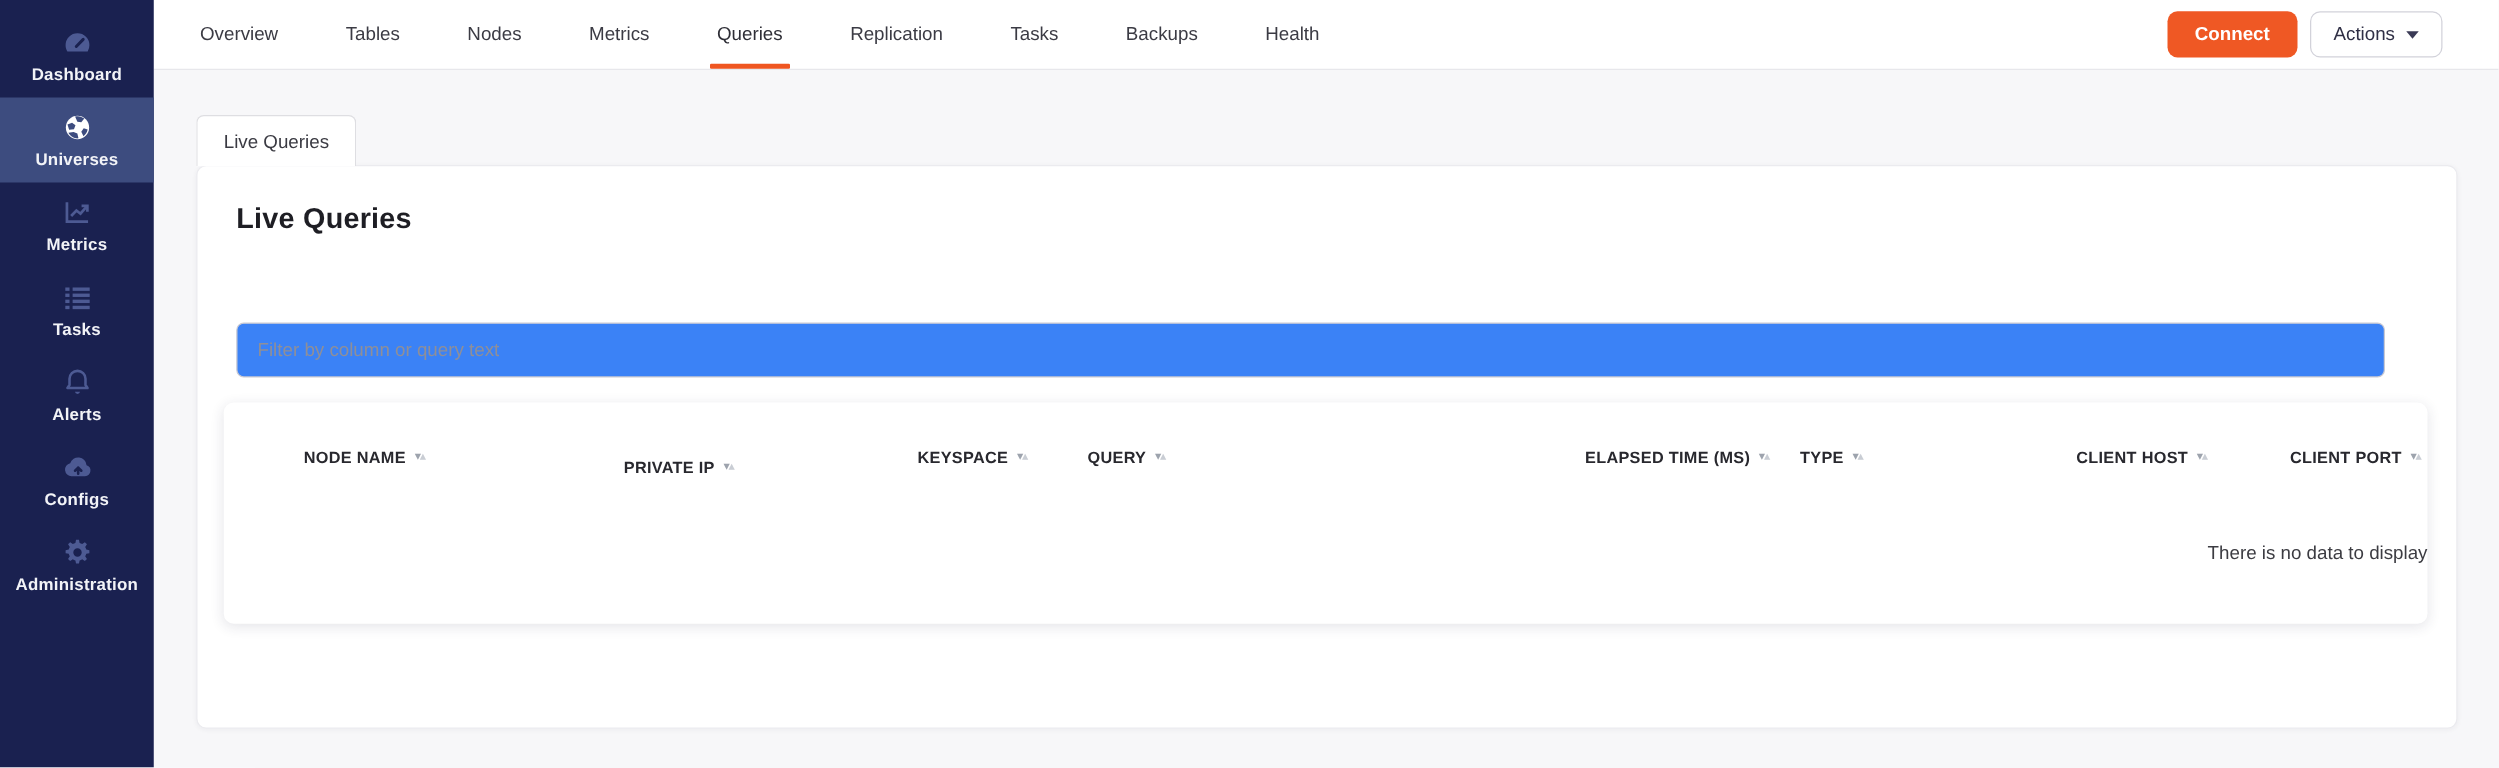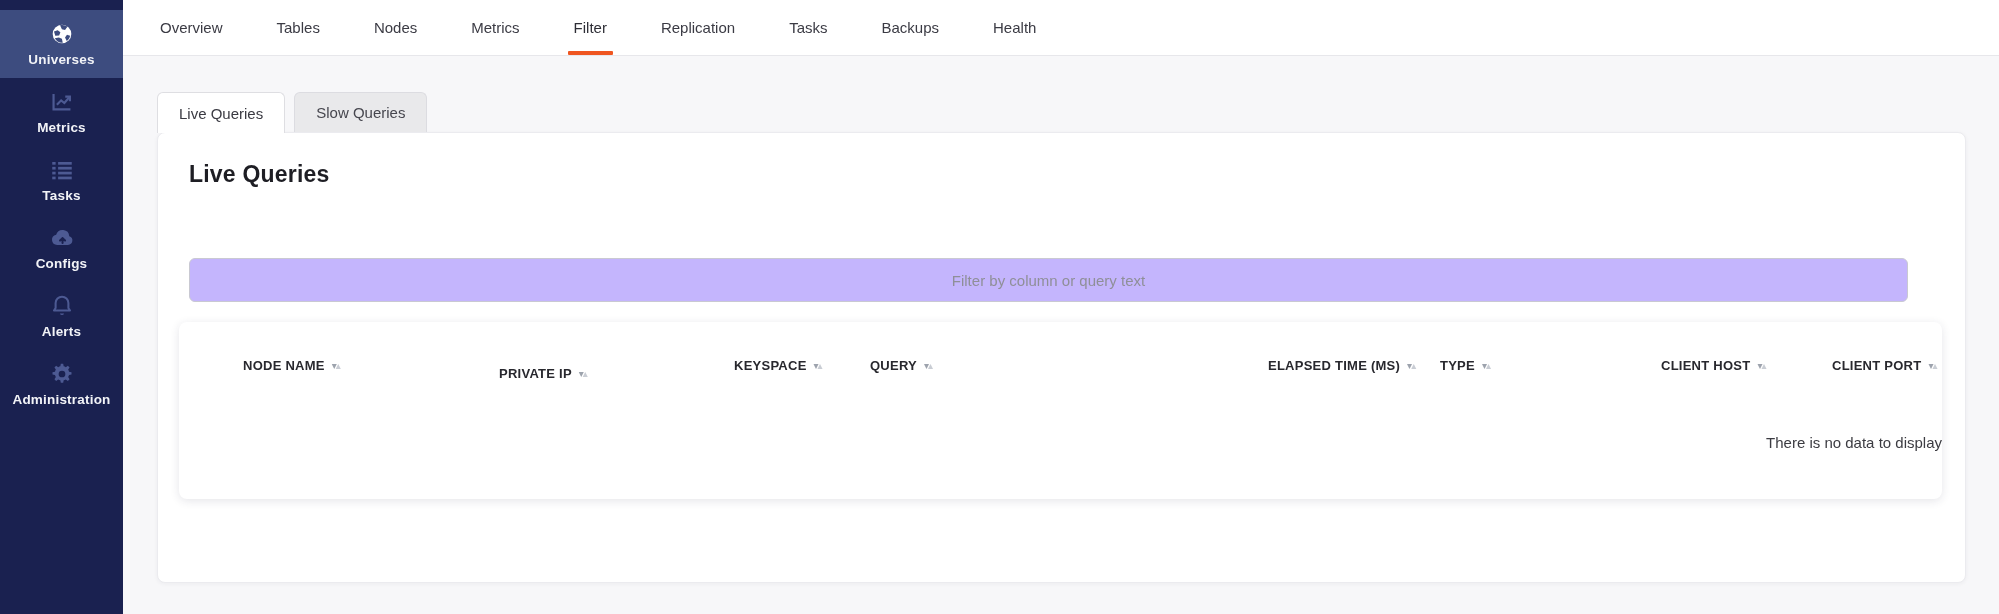--- a/index.html
+++ b/index.html
@@ -85,21 +85,21 @@
     box-shadow: 0 1px 4px rgba(30,30,60,0.05); z-index: 2;
   }
   .page-title {
     margin: 28px 0 0 31px; font-size: 23px; font-weight: 700; color: #1E1E24;
     letter-spacing: .2px;
   }
   .filter-input {
     display: block; margin: 70px 57px 0 31px; width: calc(100% - 88px);
     height: 44px; border: 1px solid #C9C9D2; border-radius: 6px;
     padding: 0 16px; font-size: 15px; font-family: inherit; color: #33333B;
-    outline: none; background: #c4b5fd; text-align: center;
+    outline: none; background: #3b82f6;
   }
   .filter-input::placeholder { color: #8F8F98; }
   .inner-card {
     margin: 20px 23px 0 21px; height: 177px; background: #FFFFFF;
     border-radius: 8px; box-shadow: 0 2px 10px rgba(40,40,70,0.12);
   }
   .qtable-header {
     display: flex; align-items: center; padding: 28px 0 0 64px;
   }
   .th {
@@ -122,20 +122,27 @@
     margin-top: 53px; text-align: right; font-size: 15px; color: #3C3C42;
   }
 </style>
 </head>
 <body>
 
 <div class="app">
 
   <aside class="sidebar">
 
+    <div class="side-item">
+      <svg class="icn" viewBox="0 0 24 24">
+        <path fill="currentColor" d="M12 5.2a8.8 8.8 0 0 0-8.8 8.8c0 1.7.5 3.3 1.3 4.6h15A8.76 8.76 0 0 0 20.8 14 8.8 8.8 0 0 0 12 5.2z"></path>
+        <line x1="11.1" y1="14.9" x2="16.2" y2="9.7" stroke="#1A2150" stroke-width="2.2" stroke-linecap="round"></line>
+      </svg>
+      <span class="lbl">Dashboard</span>
+    </div>
 
     <div class="side-item active">
       <svg class="icn" viewBox="0 0 24 24">
         <circle cx="12" cy="12" r="8.6" fill="#FFFFFF"></circle>
         <path fill="#3D4C7F" d="M10.2 3.9c2.4-.7 5-.1 6.8 1.5l-2.2 2.8-2.9-.5-1.7-3.8z"></path>
         <path fill="#3D4C7F" d="M4.6 9.8l3.4-1.3 2.5 1.9-1.1 2.9-3.6.3-1.2-3.8z"></path>
         <path fill="#3D4C7F" d="M9.1 15.3l2.8 1.1.8 3.6c-3.1.3-6-1.4-7.4-4.1l3.8-.6z"></path>
         <path fill="#3D4C7F" d="M16.6 12.6l2.9.9c-.4 2-1.5 3.7-3.1 4.9l-1.6-3.2 1.8-2.6z"></path>
       </svg>
       <span class="lbl">Universes</span>
@@ -161,36 +168,36 @@
             <rect x="8.4" y="13.6" width="12.6" height="2.5"></rect>
           <rect x="3" y="18.1" width="3.1" height="2.5"></rect>
             <rect x="8.4" y="18.1" width="12.6" height="2.5"></rect>
         </g>
       </svg>
       <span class="lbl">Tasks</span>
     </div>
 
     <div class="side-item">
       <svg class="icn" viewBox="0 0 24 24">
+        <path d="M12 3.4c3.2 0 5.9 2.6 5.9 5.8v4.6l1.5 2.3H4.6l1.5-2.3V9.2c0-3.2 2.7-5.8 5.9-5.8z" fill="none" stroke="currentColor" stroke-width="1.9" stroke-linejoin="round"></path>
+        <path d="M10.1 18.9a1.95 1.95 0 0 0 3.8 0z" fill="currentColor"></path>
+      </svg>
+      <span class="lbl">Alerts</span>
+    </div>
+
+    <div class="side-item">
+      <svg class="icn" viewBox="0 0 24 24">
         <path fill="currentColor" d="M18.7 10.3A6.2 6.2 0 0 0 6.6 8.9 4.8 4.8 0 0 0 7.6 18.4h9.9a4.15 4.15 0 0 0 1.2-8.1z"></path>
         <path d="M12.5 16.6v-4.5m0 0l-2.3 2.3m2.3-2.3l2.3 2.3" stroke="#1A2150" stroke-width="1.9" fill="none" stroke-linecap="round" stroke-linejoin="round"></path>
       </svg>
       <span class="lbl">Configs</span>
     </div>
 
     <div class="side-item">
       <svg class="icn" viewBox="0 0 24 24">
-        <path d="M12 3.4c3.2 0 5.9 2.6 5.9 5.8v4.6l1.5 2.3H4.6l1.5-2.3V9.2c0-3.2 2.7-5.8 5.9-5.8z" fill="none" stroke="currentColor" stroke-width="1.9" stroke-linejoin="round"></path>
-        <path d="M10.1 18.9a1.95 1.95 0 0 0 3.8 0z" fill="currentColor"></path>
-      </svg>
-      <span class="lbl">Alerts</span>
-    </div>
-
-    <div class="side-item">
-      <svg class="icn" viewBox="0 0 24 24">
         <path fill="currentColor" fill-rule="evenodd" d="M10.9 2.6h2.2l.45 2.3a7.4 7.4 0 0 1 1.93.8l1.94-1.3 1.56 1.56-1.3 1.94a7.4 7.4 0 0 1 .8 1.93l2.3.45v2.2l-2.3.45a7.4 7.4 0 0 1-.8 1.93l1.3 1.94-1.56 1.56-1.94-1.3a7.4 7.4 0 0 1-1.93.8l-.45 2.3h-2.2l-.45-2.3a7.4 7.4 0 0 1-1.93-.8l-1.94 1.3-1.56-1.56 1.3-1.94a7.4 7.4 0 0 1-.8-1.93l-2.3-.45v-2.2l2.3-.45a7.4 7.4 0 0 1 .8-1.93l-1.3-1.94 1.56-1.56 1.94 1.3a7.4 7.4 0 0 1 1.93-.8l.45-2.3zM12 8.9a3.1 3.1 0 1 0 0 6.2 3.1 3.1 0 0 0 0-6.2z"></path>
       </svg>
       <span class="lbl">Administration</span>
     </div>
 
   </aside>
 
   <header class="topbar">
     <div class="nav-tab">
         <span>Overview</span>
@@ -198,46 +205,50 @@
     <div class="nav-tab">
         <span>Tables</span>
       </div>
     <div class="nav-tab">
         <span>Nodes</span>
       </div>
     <div class="nav-tab">
         <span>Metrics</span>
       </div>
     <div class="nav-tab active">
-        <span>Filter</span>
+        <span>Queries</span>
       </div>
     <div class="nav-tab">
         <span>Replication</span>
       </div>
     <div class="nav-tab">
         <span>Tasks</span>
       </div>
     <div class="nav-tab">
         <span>Backups</span>
       </div>
     <div class="nav-tab">
         <span>Health</span>
       </div>
 
+    <div class="topbar-actions">
+      <button class="btn-connect">Connect</button>
+      <button class="btn-actions">
+        <span>Actions</span>
+        <span class="caret-down"></span>
+      </button>
+    </div>
   </header>
 
   <main class="main">
 
     <div class="subtabs">
       <div class="subtab active">
         <span>Live Queries</span>
       </div>
-      <div class="subtab">
-        <span>Slow Queries</span>
-      </div>
     </div>
 
     <section class="outer-card">
       <h2 class="page-title">Live Queries</h2>
 
       <input class="filter-input" type="text" placeholder="Filter by column or query text" style="">
 
       <div class="inner-card">
         <div class="qtable-header">
 

